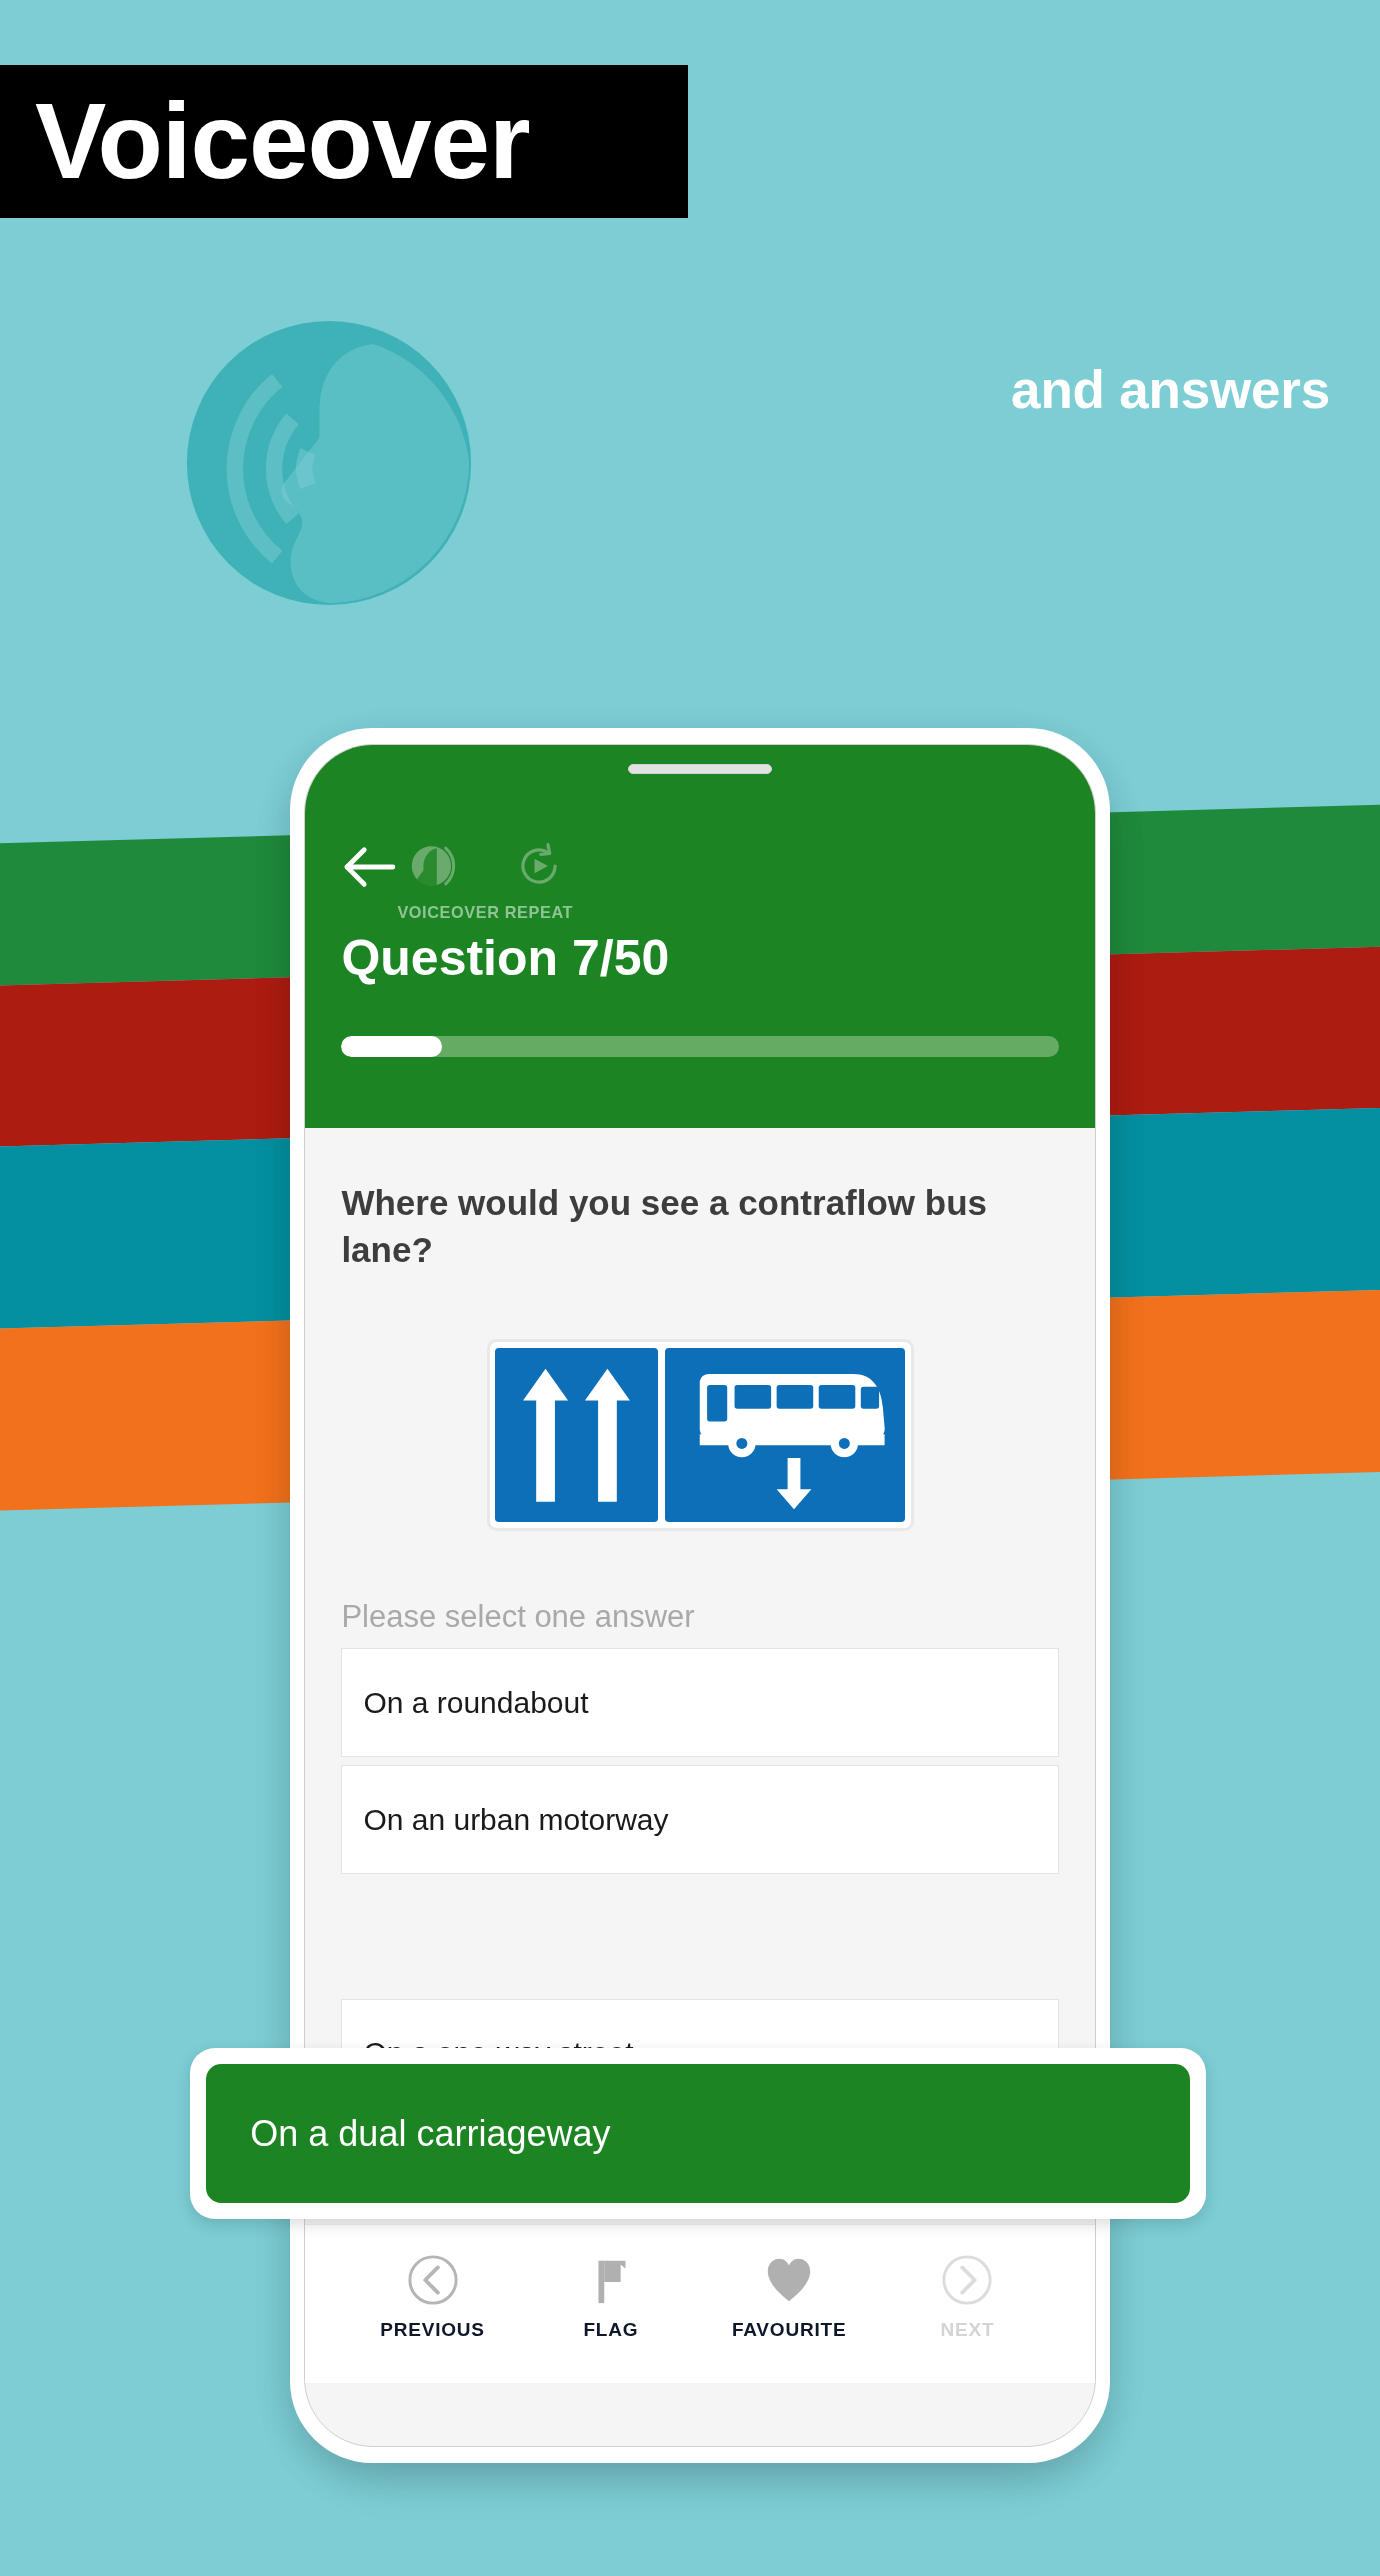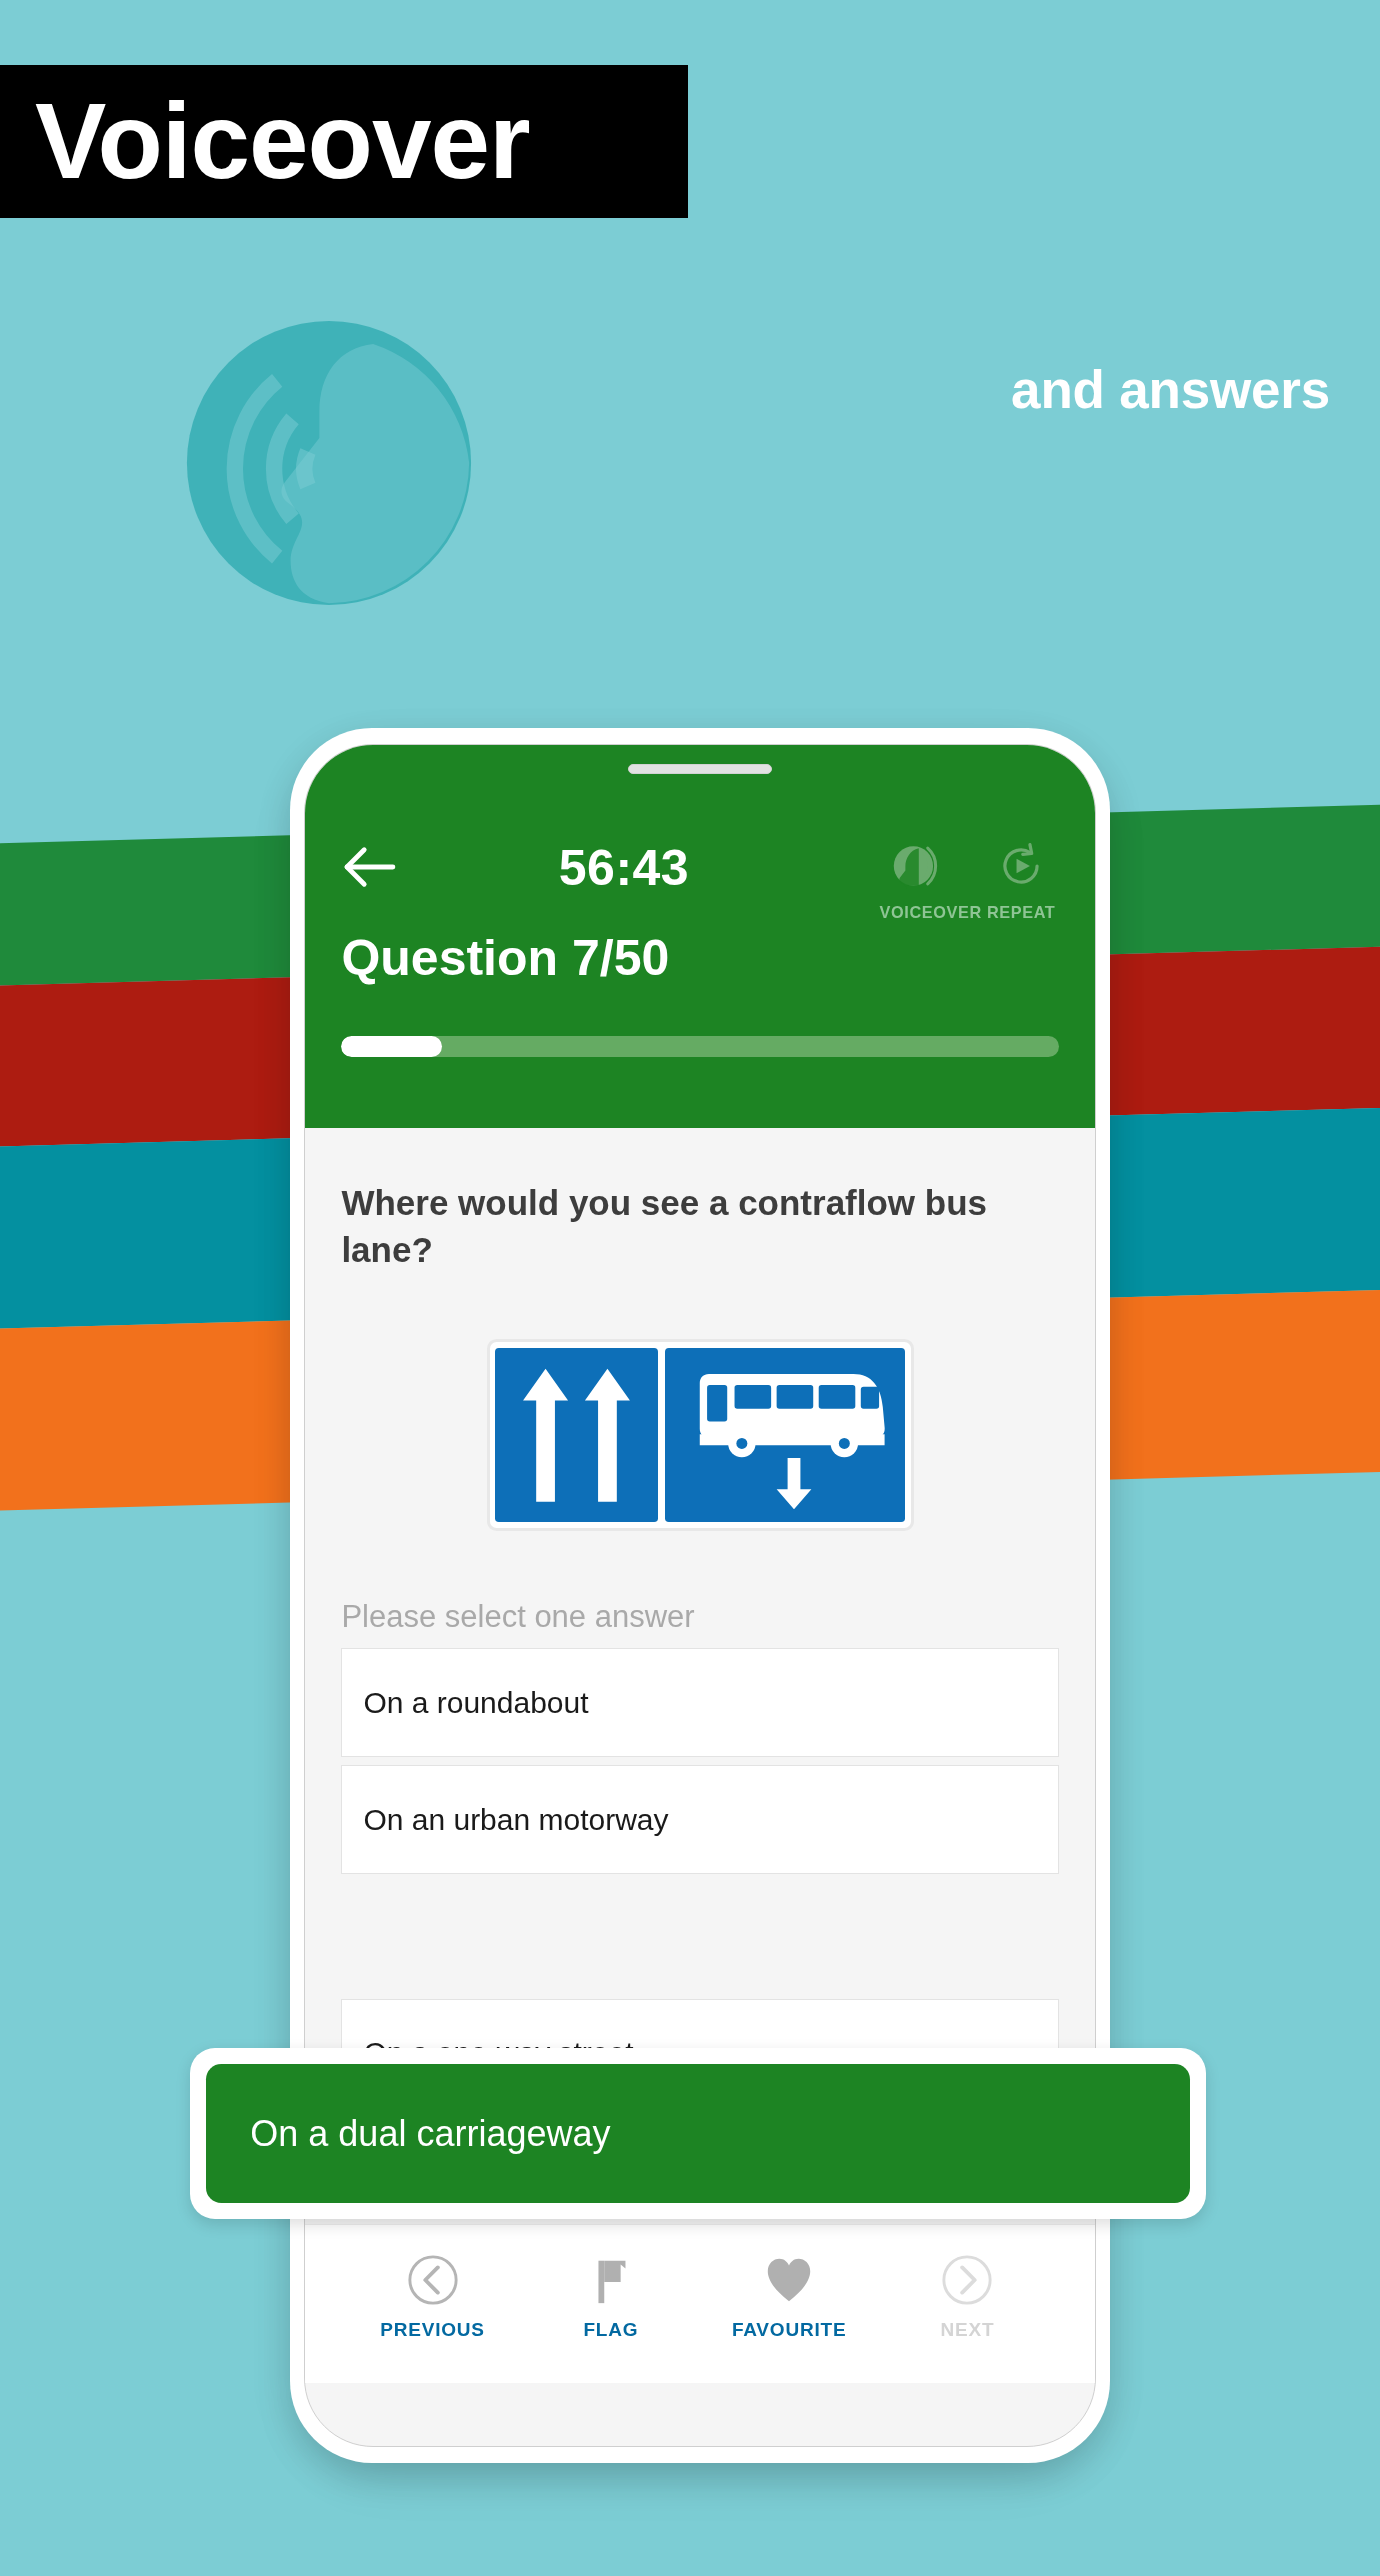--- a/index.html
+++ b/index.html
@@ -272,21 +272,21 @@
   .nav-item {
     flex: 1;
     text-align: center;
   }
   .nav-icon { height: 59px; display: flex; align-items: center; justify-content: center; }
   .nav-label {
     margin-top: 9.6px;
     font-size: 19px;
     font-weight: 600;
     letter-spacing: 0.8px;
-    color: #0369a1;
+    color: #0f172a;
   }
   .nav-item.dim .nav-label { color: #d4d4d4; }
 </style>
 </head>
 <body>
 
 <div class="page">
 
   <div class="stripes">
     <div class="stripe stripe-green"></div>
@@ -333,21 +333,20 @@
 
           <div class="back-arrow">
             <svg viewBox="0 0 58 46" width="56" height="44">
               <g fill="none" stroke="#ffffff" stroke-width="5" stroke-linecap="round" stroke-linejoin="round">
                 <line x1="54" y1="23" x2="6" y2="23"></line>
                 <polyline points="24,5 6,23 24,41"></polyline>
               </g>
             </svg>
           </div>
 
-          <div class="timer">56:43</div>
 
           <div class="hdr-tools">
 
             <div class="tool">
               <div class="tool-icon">
                 <svg viewBox="0 0 56 56" width="50" height="50">
                   <circle cx="24" cy="28" r="22" fill="#6aab6d"></circle>
                   <path d="M30 8 C 20 10 15 20 15 28 L 15 33 L 9 41 C 7 44 9 47 12 48
                            C 15 49 16 51 16 53 L 16 50 L 30 50 Z" fill="#1d8423" opacity="0.85"></path>
                   <g fill="none" stroke="#6aab6d" stroke-width="3.4" stroke-linecap="round">

